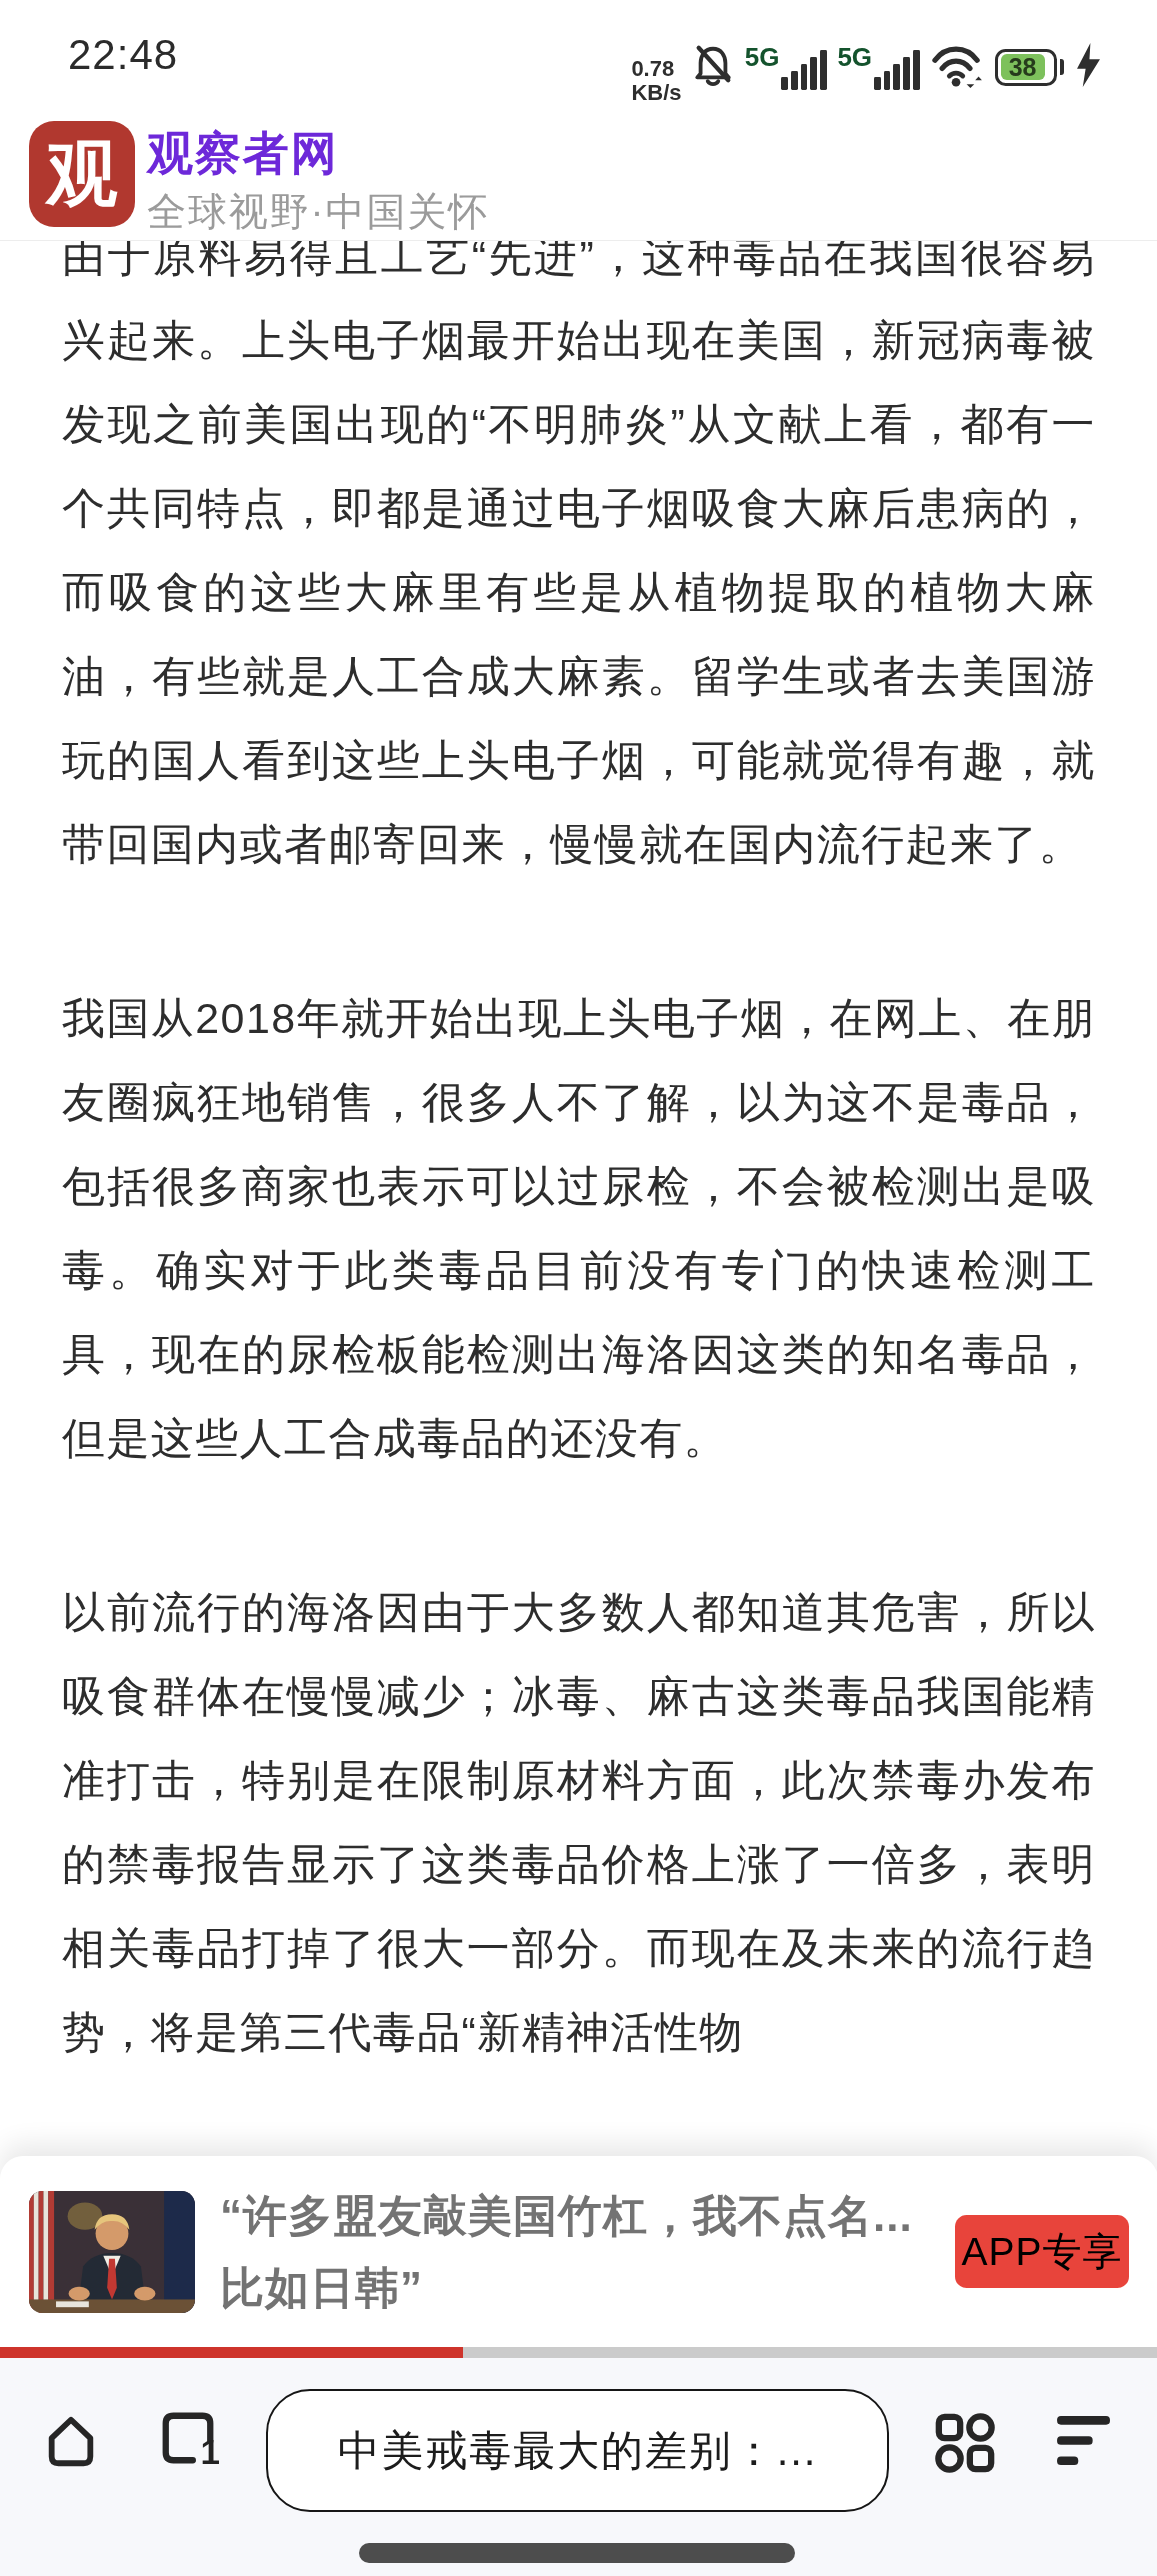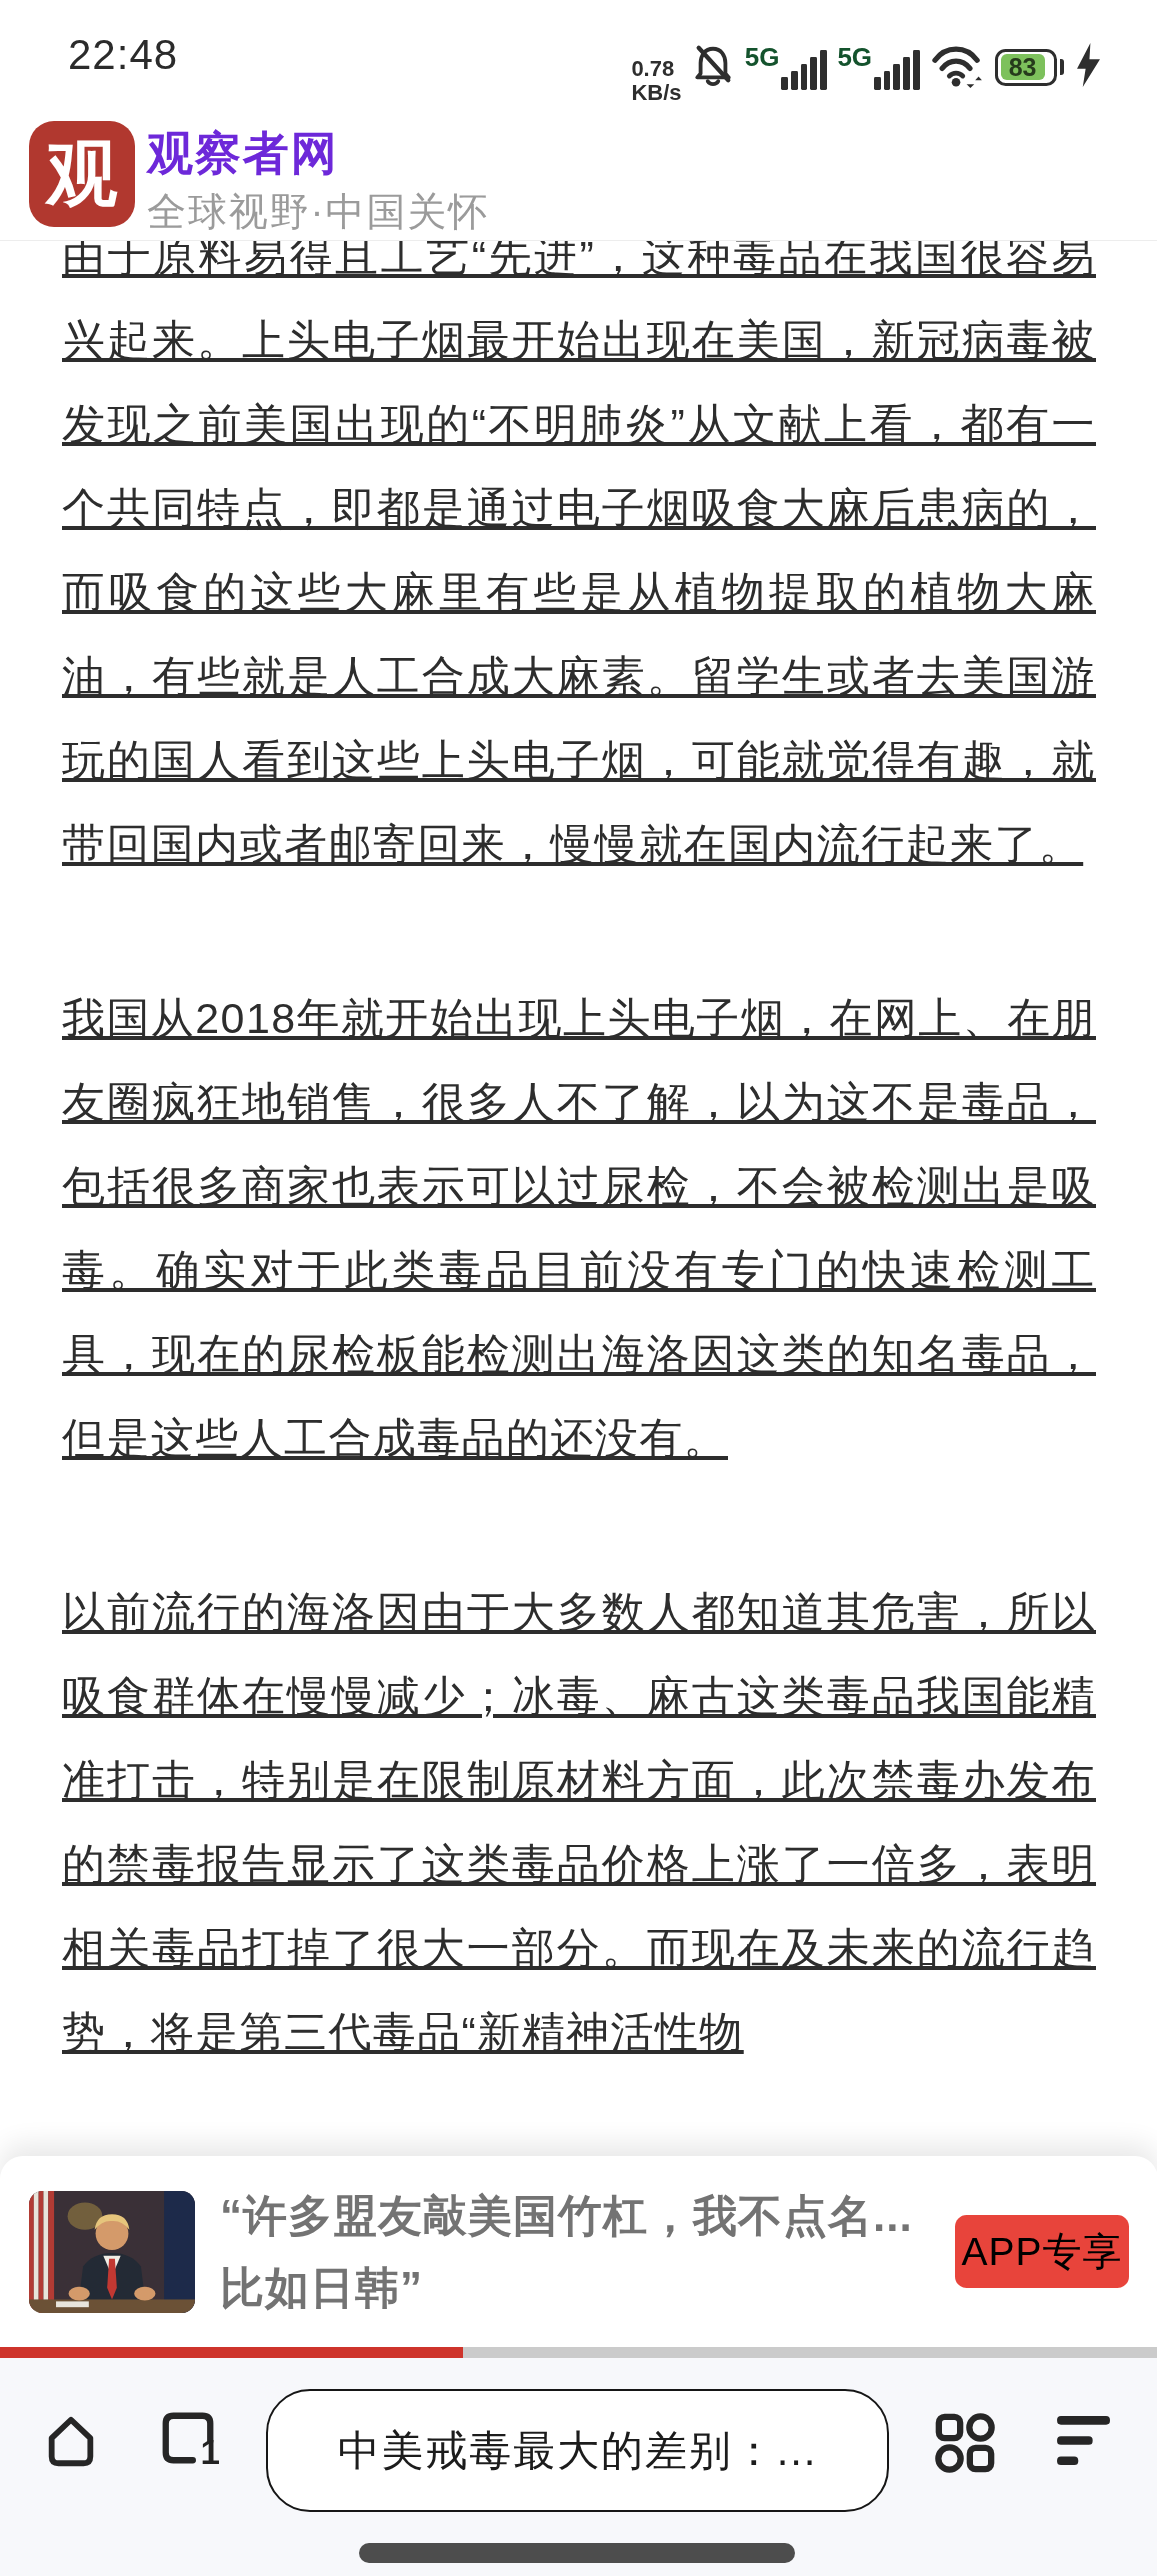--- a/index.html
+++ b/index.html
@@ -22,21 +22,21 @@
   .batt-wrap{display:flex;align-items:center;}
   
   .header{position:absolute;top:106px;left:0;width:1158px;height:135px;background:#fff;border-bottom:1.9px solid #ededed;box-sizing:border-box;}
   .logo{position:absolute;left:29px;top:15.4px;width:106px;height:106px;border-radius:25px;
         display:flex;align-items:center;justify-content:center;color:#fff;font-size:71px;font-weight:700;}
   .site-name{position:absolute;left:147px;top:17.4px;font-size:46px;font-weight:700;color:#6d28d9;letter-spacing:1.9px;}
   .slogan{position:absolute;left:147px;top:79px;font-size:39px;color:#9b9b9b;letter-spacing:1.9px;}
   .dl-btn{position:absolute;right:32px;top:35px;width:172px;height:71px;border-radius:13.5px;
           display:flex;align-items:center;justify-content:center;color:#fff;font-size:39px;letter-spacing:1.9px;}
   
-  .article{position:absolute;top:241px;left:0;width:1158px;height:1915px;overflow:hidden;box-sizing:border-box;padding:0 62px;background:#fff;text-decoration:underline;}
+  .article{position:absolute;top:241px;left:0;width:1158px;height:1915px;overflow:hidden;box-sizing:border-box;padding:0 62px;background:#fff;}
   .article-inner{margin-top:-27px;}
   .article p{margin:0 0 90px 0;font-size:43px;line-height:84px;color:#2d2d2d;letter-spacing:1.4px;
              text-align:justify;text-align-last:left;}
   
   .card{position:absolute;top:2156px;left:0;width:1158px;height:191px;background:#fff;
         border-radius:23px 23px 0 0;box-shadow:0 -11.6px 27px rgba(0,0,0,0.09);
         display:flex;align-items:center;box-sizing:border-box;padding:0 29px;}
   .thumb{width:166px;height:122px;border-radius:13.5px;overflow:hidden;flex-shrink:0;}
   .card-title{flex:1;margin-left:25px;font-size:44px;line-height:72px;font-weight:700;color:#737373;
               white-space:pre-line;letter-spacing:1px;}
@@ -97,21 +97,21 @@
           <path d="M5 19 C11 11 19 7.5 27 7.5 C35 7.5 43 11 49 19" fill="none" stroke="#2e2e2e" stroke-width="5.5" stroke-linecap="round"></path>
           <path d="M12.5 27.5 C16.5 22.5 21.5 20 27 20 C32.5 20 37.5 22.5 41.5 27.5" fill="none" stroke="#2e2e2e" stroke-width="5.5" stroke-linecap="round"></path>
           <path d="M20 35.5 C22 33.5 24.5 32.5 27 32.5 C29.5 32.5 32 33.5 34 35.5" fill="none" stroke="#2e2e2e" stroke-width="5" stroke-linecap="round"></path>
           <circle cx="27" cy="42" r="4.5" fill="#2e2e2e"></circle>
           <path d="M38 44 l4 4 l4 -4 z" fill="#2e2e2e"></path>
           <path d="M47 40 l3.5 -4 l3.5 4 z" fill="#2e2e2e"></path>
         </svg>
       </span>
       <div class="batt-wrap">
         <div class="battery">
-          <div class="battery-fill" style="background: rgb(125, 193, 92);">83</div>
+          <div class="battery-fill" style="background: rgb(125, 193, 92);">38</div>
         </div>
         <div class="battery-cap"></div>
       </div>
       <span>
         <svg width="27" height="44" viewBox="0 0 28 46">
           <polygon points="16,0 2,27 11,27 8,46 26,17 15,17" fill="#2e2e2e"></polygon>
         </svg>
       </span>
     </div>
   </div>

